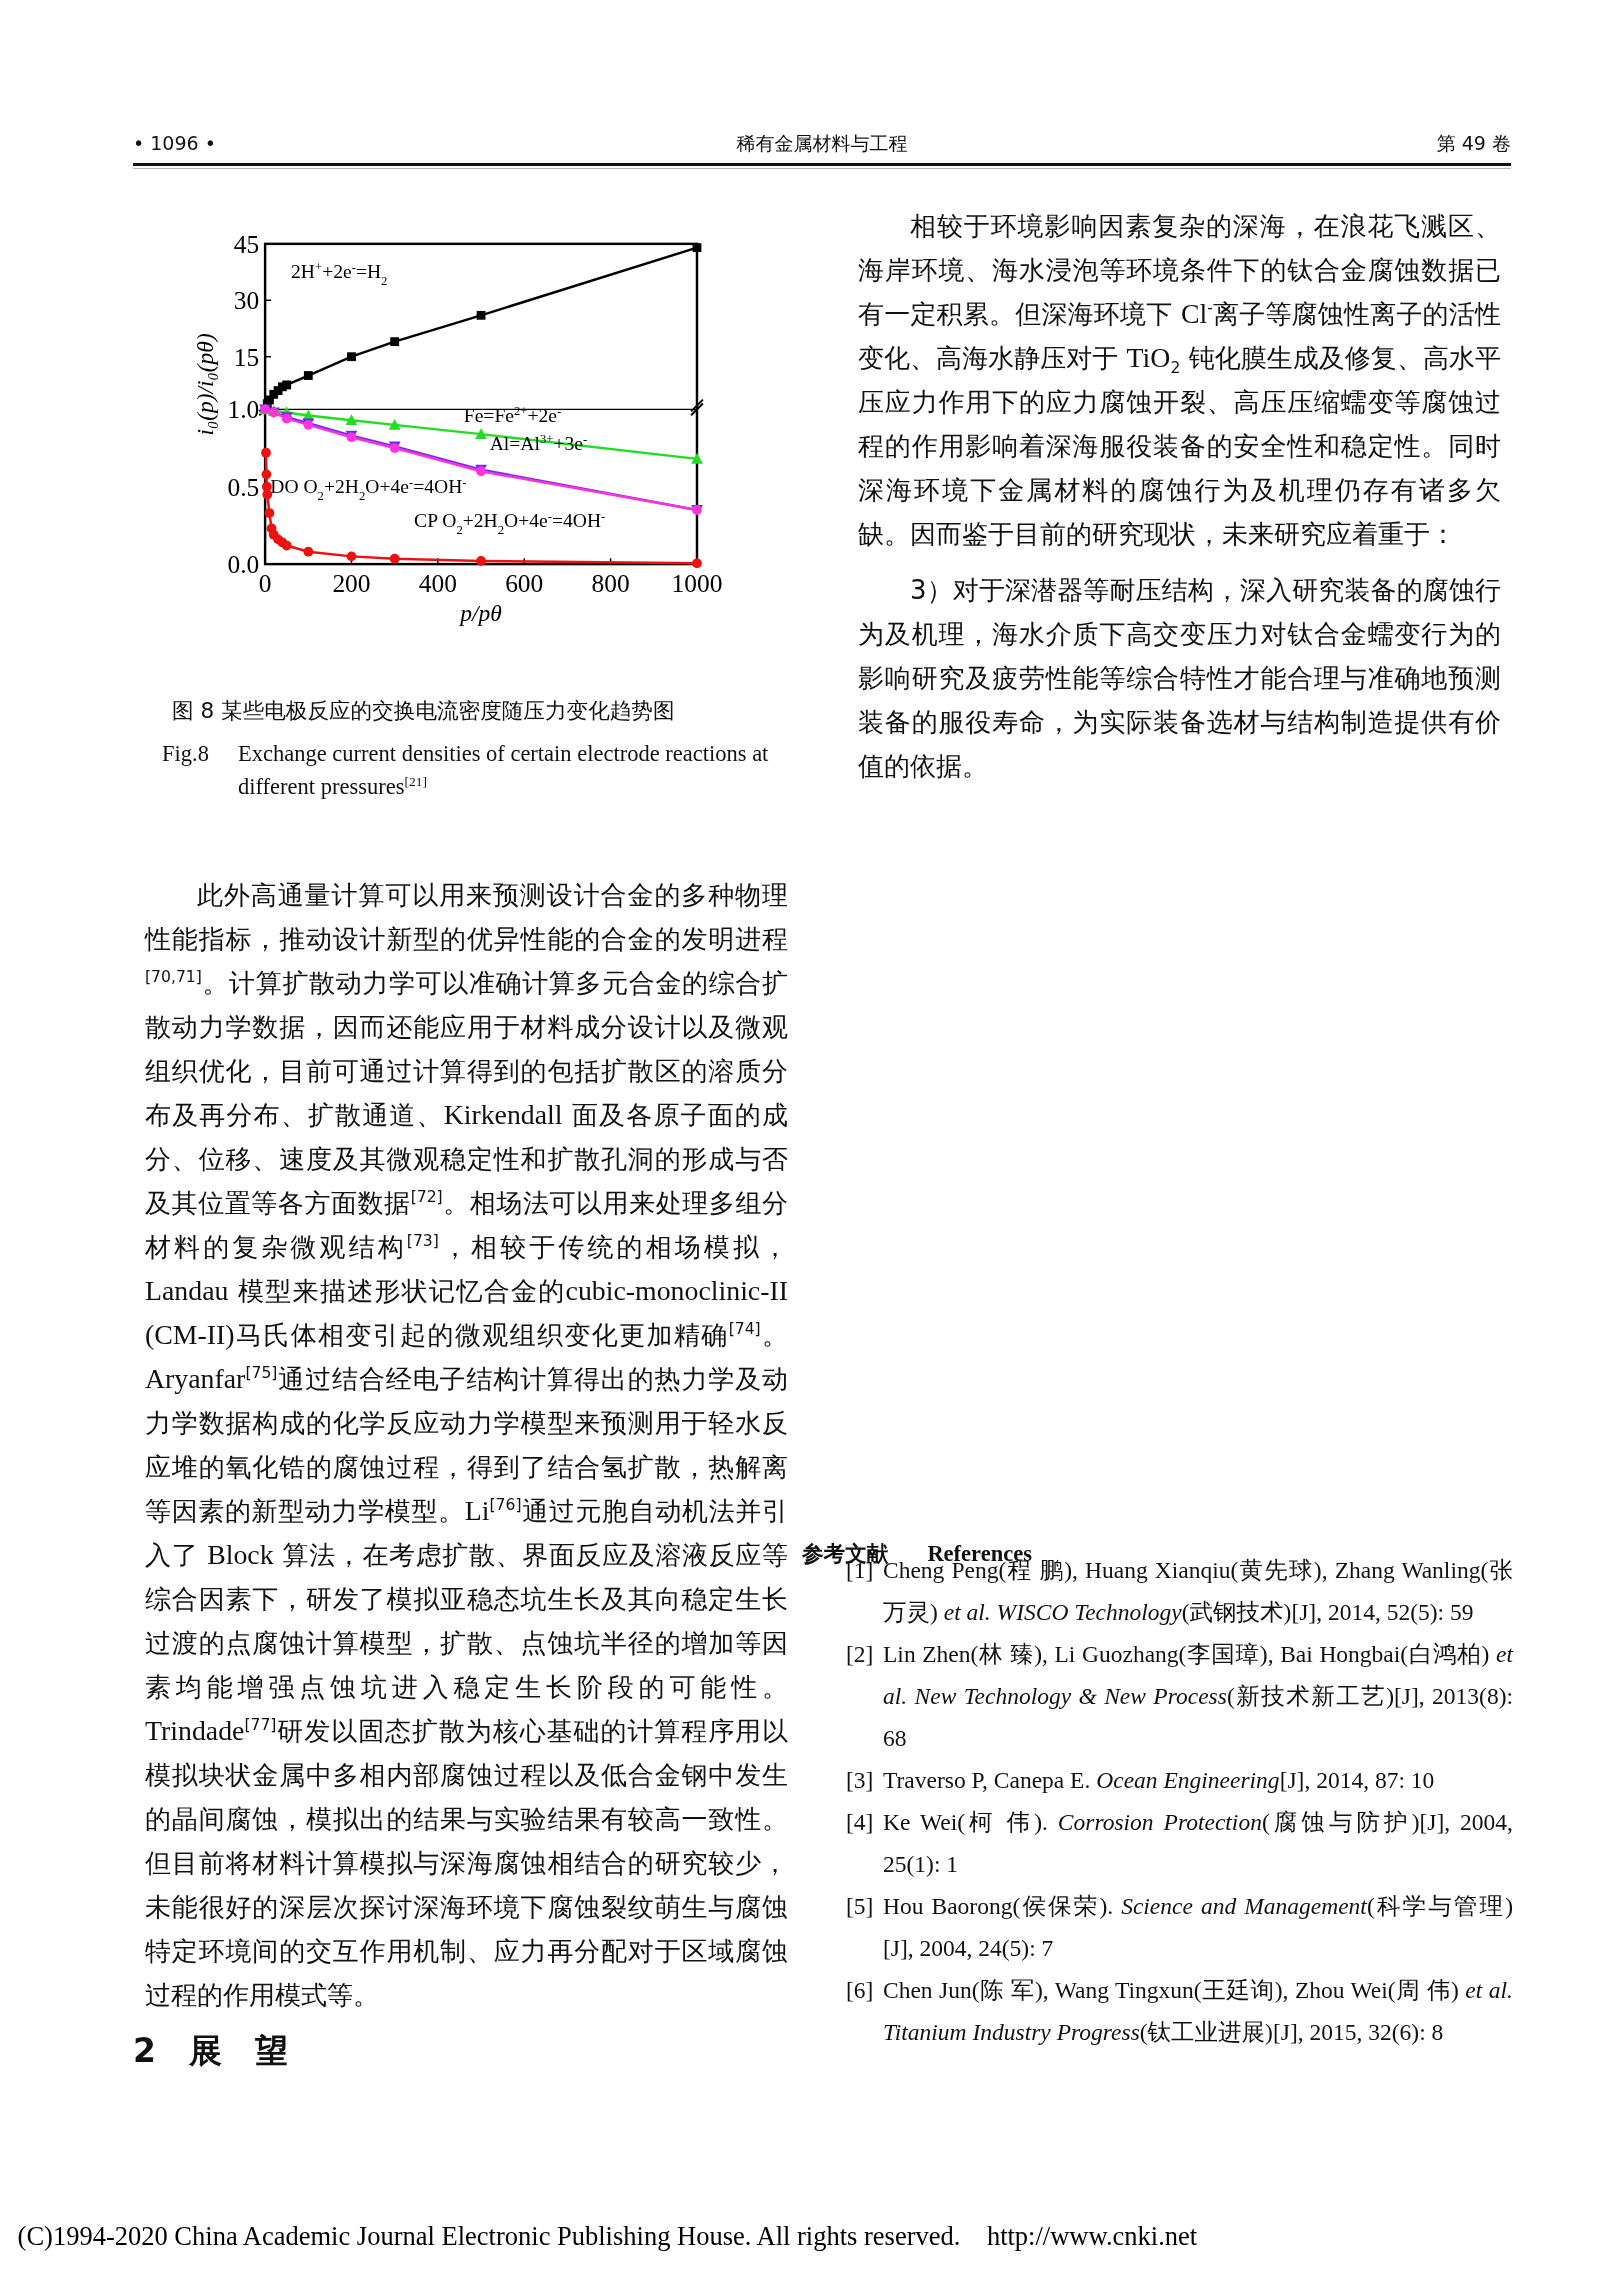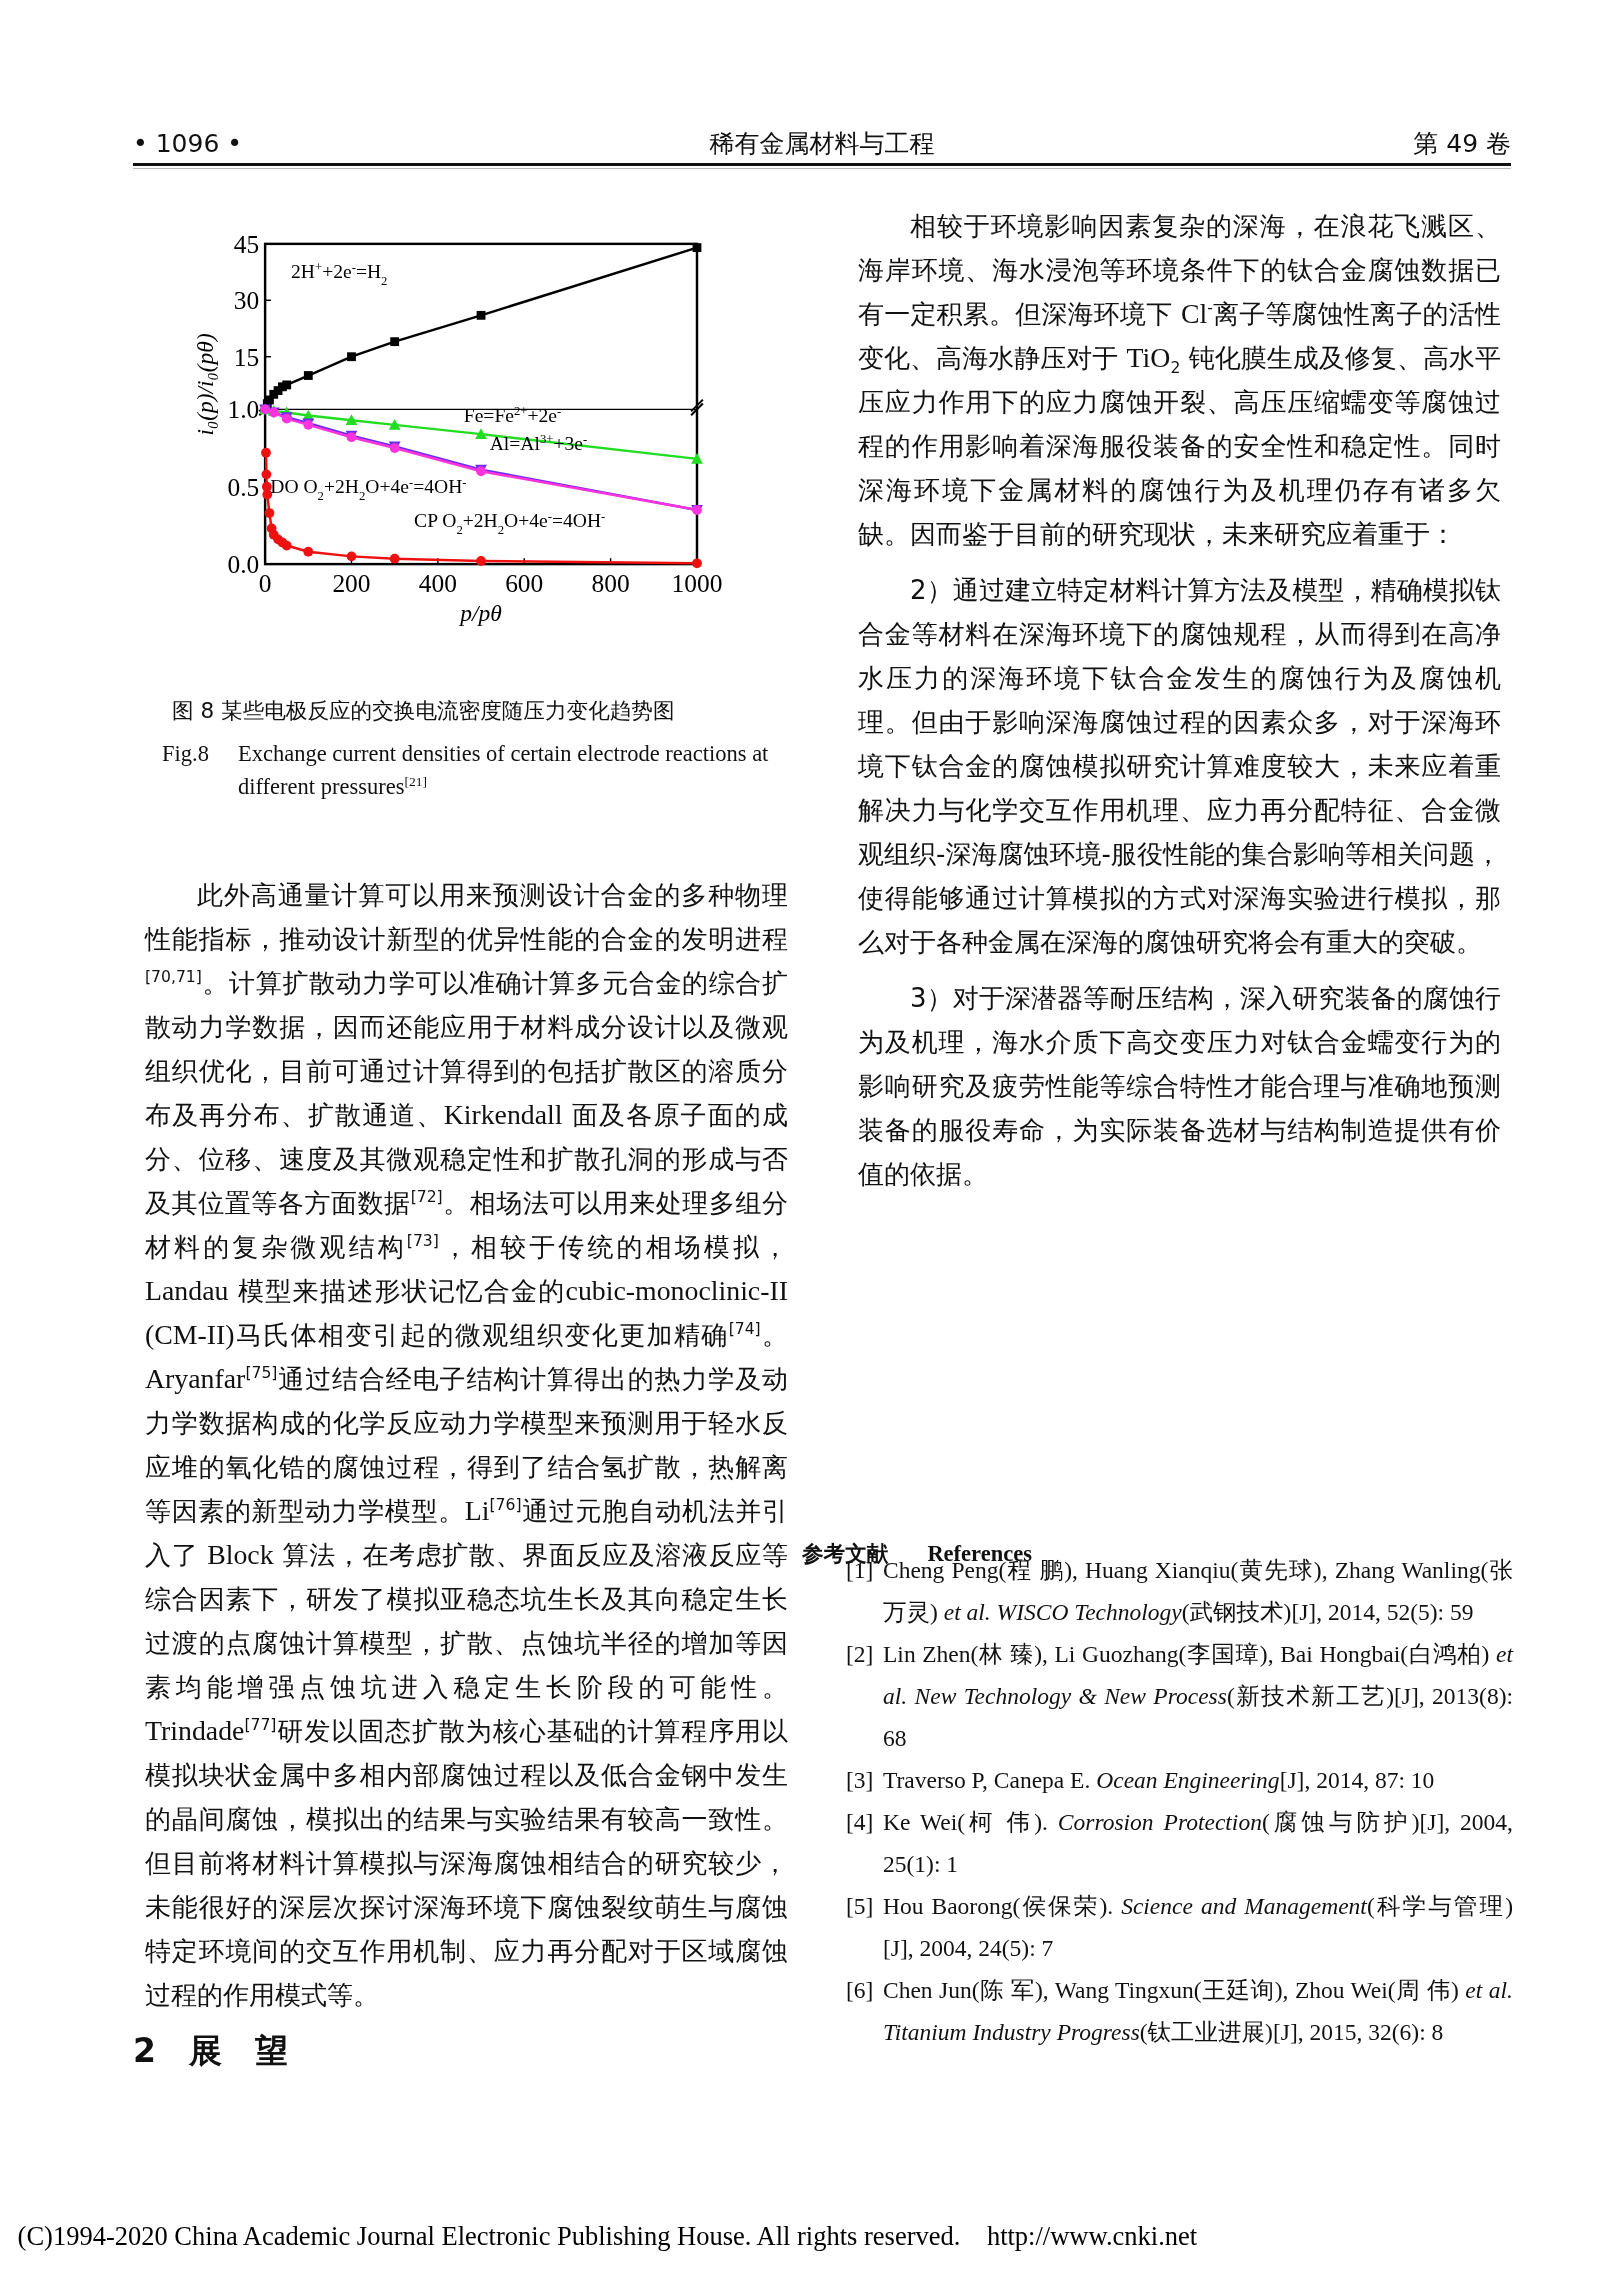--- a/index.html
+++ b/index.html
@@ -1,19 +1,19 @@
 <!DOCTYPE html>
 <html><head>
 <meta charset="utf-8">
 <style>
   html, body { margin:0; padding:0; background:#ffffff; }
   body { width:1621px; height:2293px; position:relative; overflow:hidden;
          font-family: "DejaVu Serif", "Liberation Serif", serif; color:#111; }
   .header { position:absolute; left:133px; top:127px; width:1378px; height:33px; }
-  .header span { position:absolute; top:0; font-size:25px; line-height:33px; font-family:"DejaVu Sans", sans-serif; }
+  .header span { position:absolute; top:0; font-size:19px; line-height:33px; font-family:"DejaVu Sans", sans-serif; }
   .hdr-left { left:0; } .hdr-center { left:0; right:0; text-align:center; } .hdr-right { right:0; }
   .header-rule { position:absolute; left:133px; top:163px; width:1378px; height:2.9px; background:#111; }
   .header-rule2 { position:absolute; left:133px; top:168px; width:1378px; height:1px; background:#bbb; }
 
   .chart-wrap { position:absolute; left:176px; top:221px; width:568px; height:412px; }
   .chart-wrap svg { position:absolute; left:0; top:0; }
 
   .caption { position:absolute; left:157px; font-size:21.6px; line-height:33px; }
   .cap-cn { top:694px; left:172px; font-family:"DejaVu Sans", sans-serif; }
   .cap-en { top:737px; left:162px; width:647px; font-family:Liberation Serif, serif; font-size:22.5px; }
@@ -159,21 +159,20 @@
 <div class="col col-left">
   <p id="left-para"><span>此外高通量计算可以用来预测设计合金的多种物理性能指标，推动设计新型的优异性能的合金的发明进程</span><sup>[70,71]</sup><span>。计算扩散动力学可以准确计算多元合金的综合扩散动力学数据，因而还能应用于材料成分设计以及微观组织优化，目前可通过计算得到的包括扩散区的溶质分布及再分布、扩散通道、</span><span class="latin">Kirkendall</span><span> 面及各原子面的成分、位移、速度及其微观稳定性和扩散孔洞的形成与否及其位置等各方面数据</span><sup>[72]</sup><span>。相场法可以用来处理多组分材料的复杂微观结构</span><sup>[73]</sup><span>，相较于传统的相场模拟，</span><span class="latin">Landau</span><span> 模型来描述形状记忆合金的</span><span class="latin">cubic-monoclinic-II (CM-II)</span><span>马氏体相变引起的微观组织变化更加精确</span><sup>[74]</sup><span>。</span><span class="latin">Aryanfar</span><sup>[75]</sup><span>通过结合经电子结构计算得出的热力学及动力学数据构成的化学反应动力学模型来预测用于轻水反应堆的氧化锆的腐蚀过程，得到了结合氢扩散，热解离等因素的新型动力学模型。</span><span class="latin">Li</span><sup>[76]</sup><span>通过元胞自动机法并引入了 </span><span class="latin">Block</span><span> 算法，在考虑扩散、界面反应及溶液反应等综合因素下，研发了模拟亚稳态坑生长及其向稳定生长过渡的点腐蚀计算模型，扩散、点蚀坑半径的增加等因素均能增强点蚀坑进入稳定生长阶段的可能性。</span><span class="latin">Trindade</span><sup>[77]</sup><span>研发以固态扩散为核心基础的计算程序用以模拟块状金属中多相内部腐蚀过程以及低合金钢中发生的晶间腐蚀，模拟出的结果与实验结果有较高一致性。但目前将材料计算模拟与深海腐蚀相结合的研究较少，未能很好的深层次探讨深海环境下腐蚀裂纹萌生与腐蚀特定环境间的交互作用机制、应力再分配对于区域腐蚀过程的作用模式等。</span></p>
 </div>
 
 <div class="section-heading">
   <span>2</span><span>展</span><span>望</span>
 </div>
 
 <div class="col col-right">
   <p id="right-intro"><span>相较于环境影响因素复杂的深海，在浪花飞溅区、海岸环境、海水浸泡等环境条件下的钛合金腐蚀数据已有一定积累。但深海环境下 </span><span class="latin">Cl</span><sup>-</sup><span>离子等腐蚀性离子的活性变化、高海水静压对于 </span><span class="latin">TiO</span><sub>2</sub><span> 钝化膜生成及修复、高水平压应力作用下的应力腐蚀开裂、高压压缩蠕变等腐蚀过程的作用影响着深海服役装备的安全性和稳定性。同时深海环境下金属材料的腐蚀行为及机理仍存有诸多欠缺。因而鉴于目前的研究现状，未来研究应着重于：</span></p>
-  <p class="item">2）通过建立特定材料计算方法及模型，精确模拟钛合金等材料在深海环境下的腐蚀规程，从而得到在高净水压力的深海环境下钛合金发生的腐蚀行为及腐蚀机理。但由于影响深海腐蚀过程的因素众多，对于深海环境下钛合金的腐蚀模拟研究计算难度较大，未来应着重解决力与化学交互作用机理、应力再分配特征、合金微观组织-深海腐蚀环境-服役性能的集合影响等相关问题，使得能够通过计算模拟的方式对深海实验进行模拟，那么对于各种金属在深海的腐蚀研究将会有重大的突破。</p>
   <p class="item">3）对于深潜器等耐压结构，深入研究装备的腐蚀行为及机理，海水介质下高交变压力对钛合金蠕变行为的影响研究及疲劳性能等综合特性才能合理与准确地预测装备的服役寿命，为实际装备选材与结构制造提供有价值的依据。</p>
 </div>
 
 <div class="refs-title">
   <span>参考文献</span><span class="en">References</span>
 </div>
 <div class="refs" id="refs">
     <div class="ref"><span class="num">[1]</span><span>Cheng Peng(程 鹏), Huang Xianqiu(黄先球), Zhang Wanling(张万灵) </span><i>et al. WISCO Technology</i><span>(武钢技术)[J], 2014, 52(5): 59</span></div>
     <div class="ref"><span class="num">[2]</span><span>Lin Zhen(林 臻), Li Guozhang(李国璋), Bai Hongbai(白鸿柏) </span><i>et al. New Technology &amp; New Process</i><span>(新技术新工艺)[J], 2013(8): 68</span></div>
     <div class="ref"><span class="num">[3]</span><span>Traverso P, Canepa E. </span><i>Ocean Engineering</i><span>[J], 2014, 87: 10</span></div>

